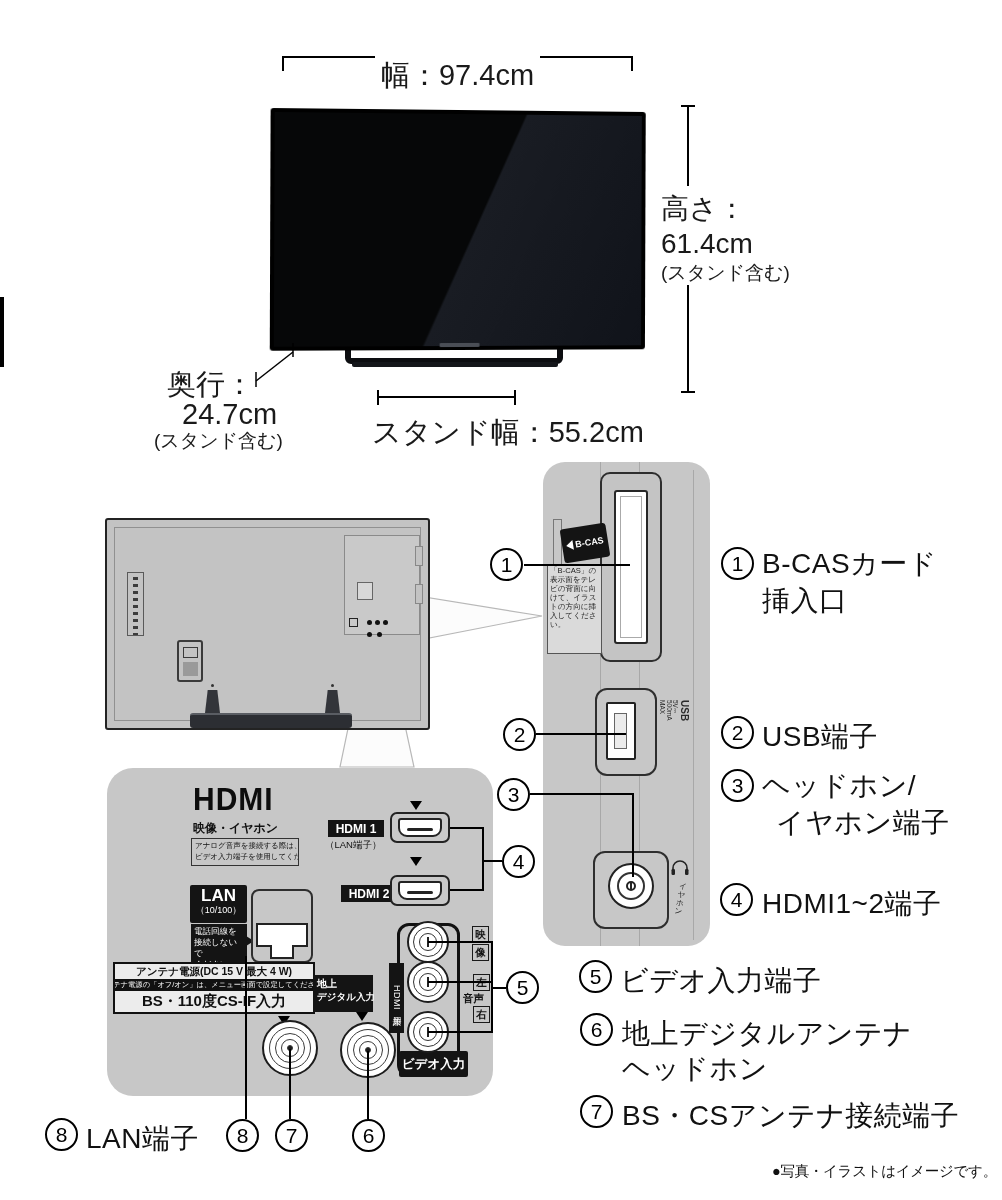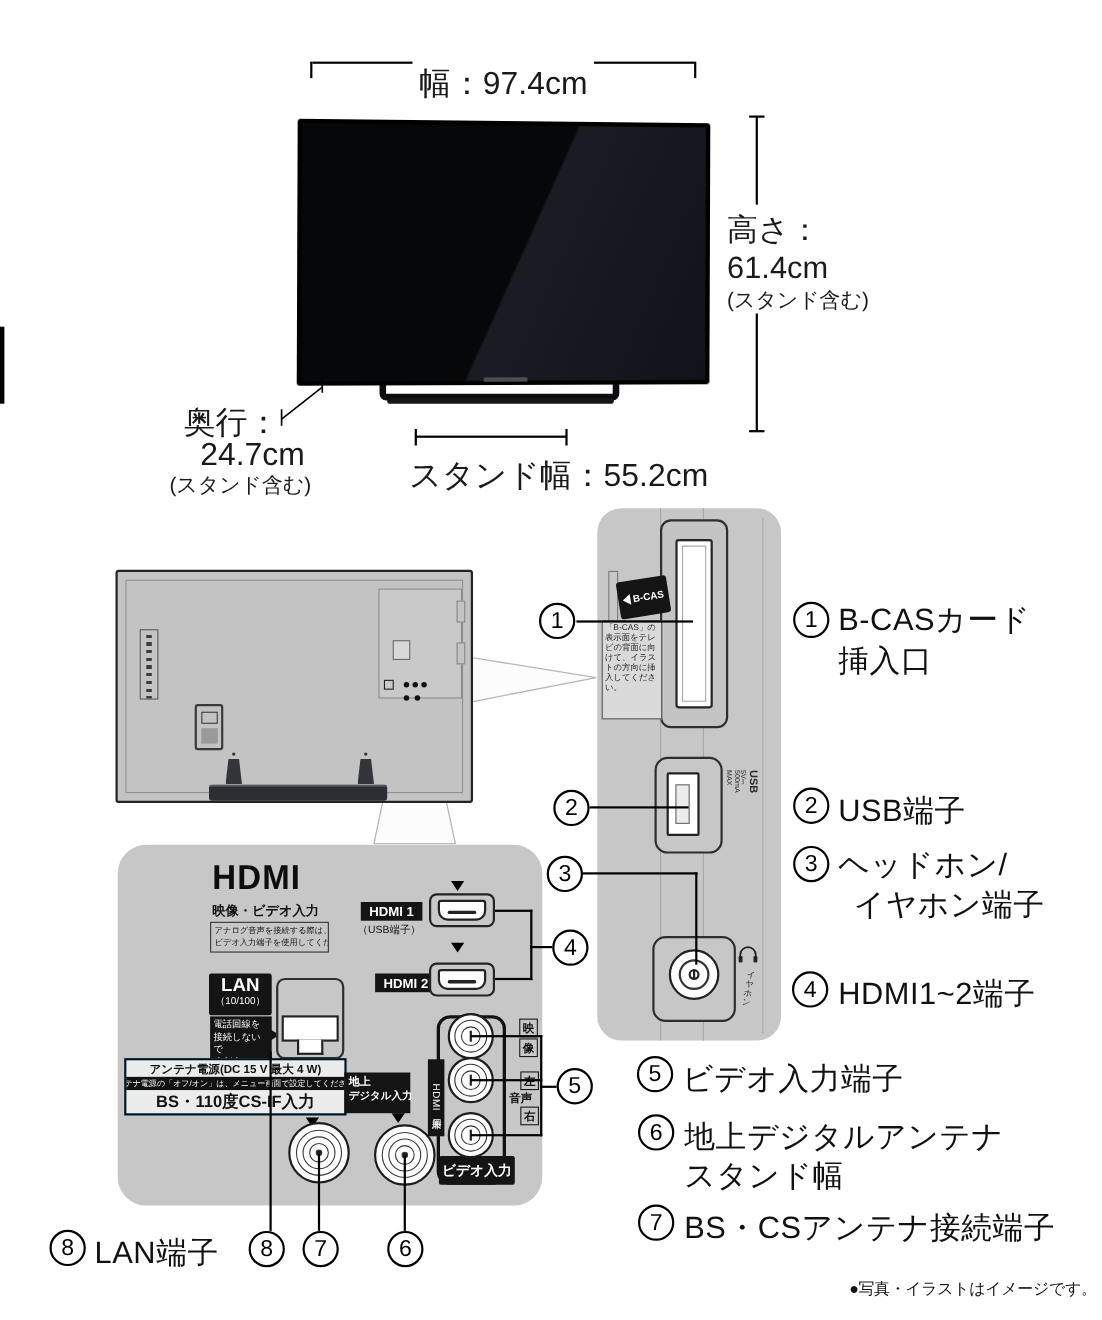--- a/index.html
+++ b/index.html
@@ -161,29 +161,29 @@
       <path d="M3,12 V8 A7,7 0 0 1 17,8 V12" fill="none" stroke="#222" stroke-width="1.6"></path>
       <rect x="1.5" y="9" width="3.5" height="6" rx="1.2" fill="#222"></rect>
       <rect x="15" y="9" width="3.5" height="6" rx="1.2" fill="#222"></rect>
     </svg>
     <div style="position:absolute;left:133px;top:415px;writing-mode:vertical-rl;font-size:7.5px;color:#222;transform:rotate(10deg);">イヤホン</div>
   </div>
 
   <div class="panel" style="left:107px;top:768px;width:386px;height:328px;border-radius:26px;">
 
     <div style="position:absolute;left:86px;top:14px;font-size:30px;font-weight:900;letter-spacing:1px;transform:scaleY(1.05);color:#0d0d0d;">HDMI</div>
-    <div style="position:absolute;left:86px;top:52px;font-size:12px;font-weight:bold;color:#111;">映像・ビデオ入力</div>
+    <div style="position:absolute;left:86px;top:52px;font-size:12px;font-weight:bold;color:#111;">映像・イヤホン</div>
     <div style="position:absolute;left:84px;top:70px;width:108px;height:28px;border:1.5px solid #333;padding:2px 3px;line-height:1.45;white-space:nowrap;overflow:hidden;">
       <span style="display:block;font-size:7.5px;">アナログ音声を接続する際は、</span>
       <span style="display:block;font-size:7.5px;">ビデオ入力端子を使用してください。</span>
     </div>
 
     <div class="tri-down" style="left:303px;top:33px;"></div>
     <div class="bl" style="left:221px;top:52px;width:56px;height:17px;font-size:12px;font-weight:bold;display:flex;align-items:center;justify-content:center;">HDMI 1</div>
-    <div style="position:absolute;left:218px;top:71px;font-size:9.5px;color:#111;">（USB端子）</div>
+    <div style="position:absolute;left:218px;top:71px;font-size:9.5px;color:#111;">（LAN端子）</div>
     <div class="hport" style="left:283px;top:44px;">
       <div class="hin"></div>
       <div class="hslot"></div>
     </div>
 
     <div class="tri-down" style="left:303px;top:89px;"></div>
     <div class="bl" style="left:221px;top:117px;width:56px;height:17px;font-size:12px;font-weight:bold;display:flex;align-items:center;justify-content:center;margin-left:13px;">HDMI 2</div>
     <div class="hport" style="left:283px;top:107px;">
       <div class="hin"></div>
       <div class="hslot"></div>
@@ -294,21 +294,21 @@
   <div class="lg" style="left:776px;top:804px;">イヤホン端子</div>
 
   <div class="mk" style="left:720px;top:883px;">4</div>
   <div class="lg" style="left:762px;top:885px;">HDMI1~2端子</div>
 
   <div class="mk" style="left:579px;top:960px;">5</div>
   <div class="lg" style="left:620px;top:962px;">ビデオ入力端子</div>
 
   <div class="mk" style="left:580px;top:1013px;">6</div>
   <div class="lg" style="left:622px;top:1015px;">地上デジタルアンテナ</div>
-  <div class="lg" style="left:622px;top:1050px;">スタンド幅</div>
+  <div class="lg" style="left:622px;top:1050px;">ヘッドホン</div>
 
   <div class="mk" style="left:580px;top:1095px;">7</div>
   <div class="lg" style="left:622px;top:1097px;">BS・CSアンテナ接続端子</div>
 
   <div class="mk" style="left:45px;top:1118px;">8</div>
   <div class="lg" style="left:86px;top:1120px;">LAN端子</div>
 
   <div style="position:absolute;left:772px;top:1162px;font-size:14.5px;color:#111;white-space:nowrap;letter-spacing:-0.3px;">●写真・イラストはイメージです。</div>
 </div>
 

